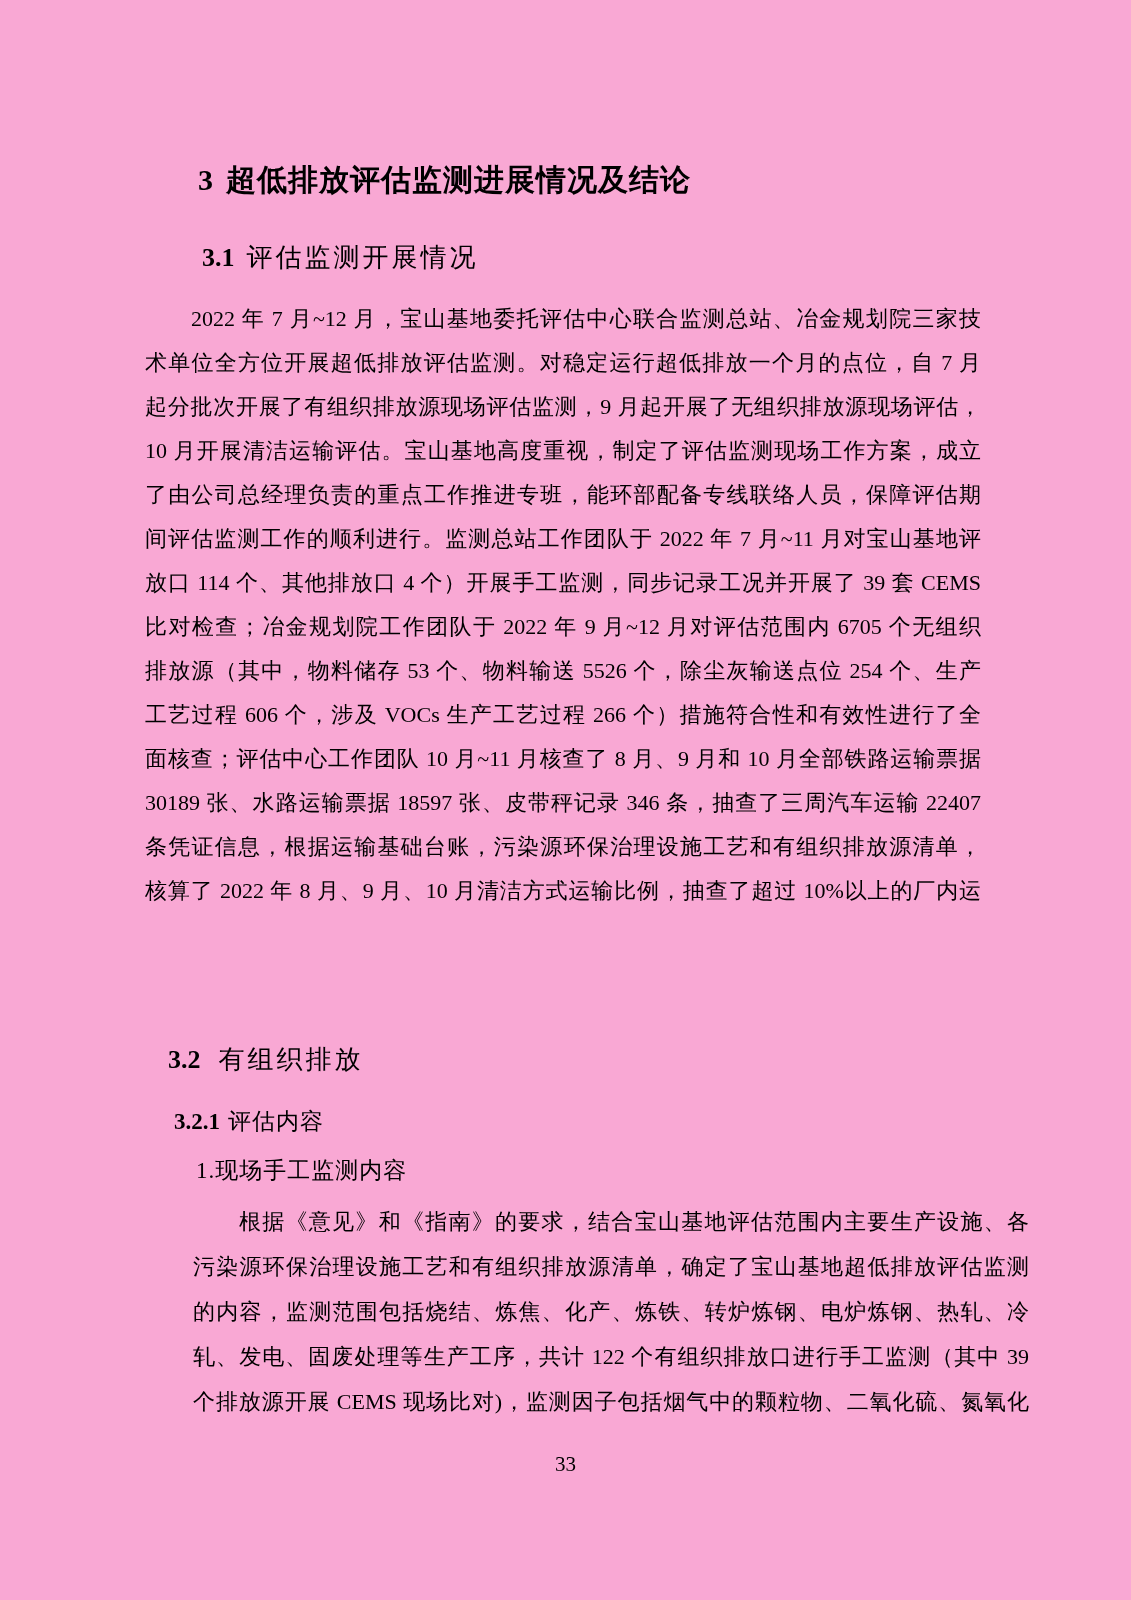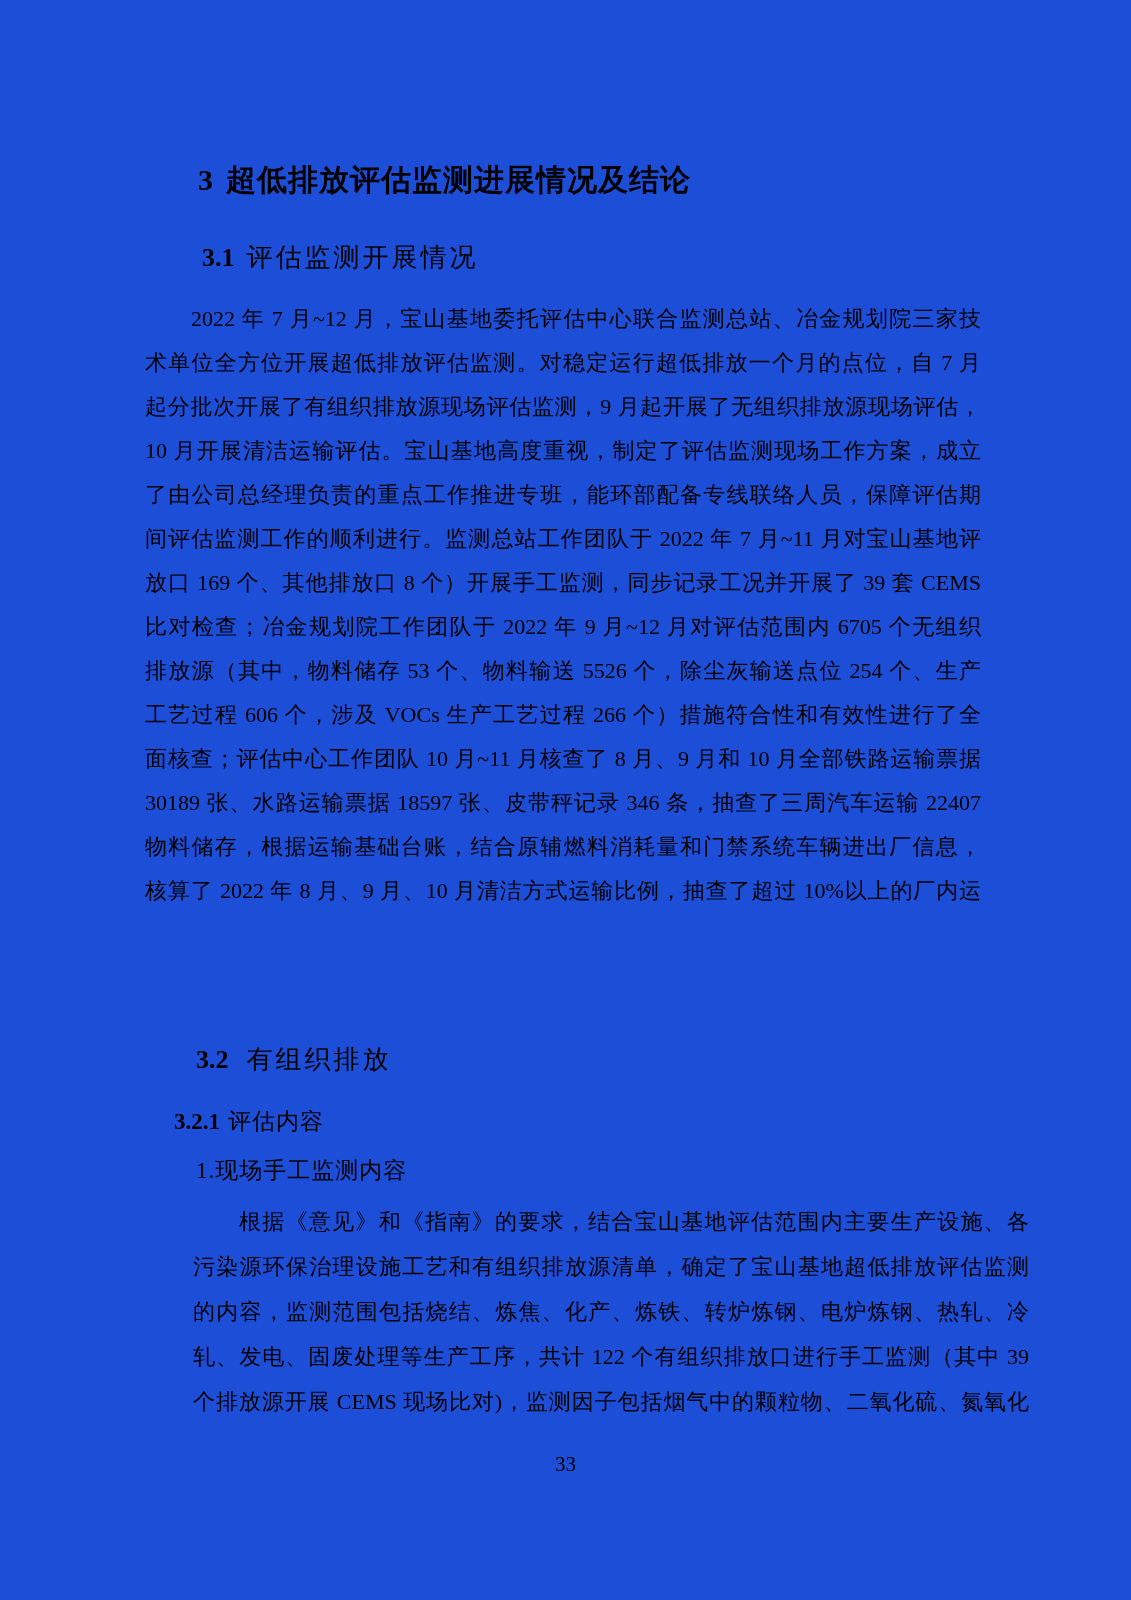--- a/index.html
+++ b/index.html
@@ -1,20 +1,20 @@
 <!DOCTYPE html>
 <html lang="zh"><head>
 <meta charset="utf-8">
 <style>
   html, body { margin: 0; padding: 0; background: #ffffff; }
   .page {
     position: relative;
     width: 1131px;
     height: 1600px;
-    background: #1d4ed8;
+    background: #f9a8d4;
     color: #000000;
     font-family: "Liberation Serif", "DejaVu Serif", serif;
     overflow: hidden;
   }
   
   .chapter-title {
     position: absolute;
     left: 198px;
     top: 160px;
     font-size: 30px;
@@ -31,21 +31,21 @@
   }
   
   .h2 {
     position: absolute;
     font-size: 26px;
     letter-spacing: 3px;
     white-space: nowrap;
   }
   .h2 .num { font-weight: 700; margin-right: 12px; letter-spacing: 0; }
   #h31 { left: 202px; top: 240px; }
-  #h32 { left: 196px; top: 1042px; }
+  #h32 { left: 168px; top: 1042px; }
   #h32 .num { margin-right: 18px; }
   
   .h3 {
     position: absolute;
     left: 174px;
     top: 1106px;
     font-size: 23px;
     letter-spacing: 1px;
     white-space: nowrap;
   }
@@ -99,27 +99,27 @@
     <span class="num">3.1</span><span class="txt">评估监测开展情况</span>
   </div>
 
   <div class="para" id="para1">
     <div class="pline indent">2022 年 7 月~12 月，宝山基地委托评估中心联合监测总站、冶金规划院三家技</div>
     <div class="pline">术单位全方位开展超低排放评估监测。对稳定运行超低排放一个月的点位，自 7 月</div>
     <div class="pline">起分批次开展了有组织排放源现场评估监测，9 月起开展了无组织排放源现场评估，</div>
     <div class="pline">10 月开展清洁运输评估。宝山基地高度重视，制定了评估监测现场工作方案，成立</div>
     <div class="pline">了由公司总经理负责的重点工作推进专班，能环部配备专线联络人员，保障评估期</div>
     <div class="pline">间评估监测工作的顺利进行。监测总站工作团队于 2022 年 7 月~11 月对宝山基地评</div>
-    <div class="pline">放口 169 个、其他排放口 8 个）开展手工监测，同步记录工况并开展了 39 套 CEMS</div>
+    <div class="pline">放口 114 个、其他排放口 4 个）开展手工监测，同步记录工况并开展了 39 套 CEMS</div>
     <div class="pline">比对检查；冶金规划院工作团队于 2022 年 9 月~12 月对评估范围内 6705 个无组织</div>
     <div class="pline">排放源（其中，物料储存 53 个、物料输送 5526 个，除尘灰输送点位 254 个、生产</div>
     <div class="pline">工艺过程 606 个，涉及 VOCs 生产工艺过程 266 个）措施符合性和有效性进行了全</div>
     <div class="pline">面核查；评估中心工作团队 10 月~11 月核查了 8 月、9 月和 10 月全部铁路运输票据</div>
     <div class="pline">30189 张、水路运输票据 18597 张、皮带秤记录 346 条，抽查了三周汽车运输 22407</div>
-    <div class="pline">物料储存，根据运输基础台账，结合原辅燃料消耗量和门禁系统车辆进出厂信息，</div>
+    <div class="pline">条凭证信息，根据运输基础台账，污染源环保治理设施工艺和有组织排放源清单，</div>
     <div class="pline">核算了 2022 年 8 月、9 月、10 月清洁方式运输比例，抽查了超过 10%以上的厂内运</div>
   </div>
 
   <div class="h2" id="h32">
     <span class="num">3.2</span><span class="txt">有组织排放</span>
   </div>
 
   <div class="h3">
     <span class="num">3.2.1</span><span class="txt">评估内容</span>
   </div>

